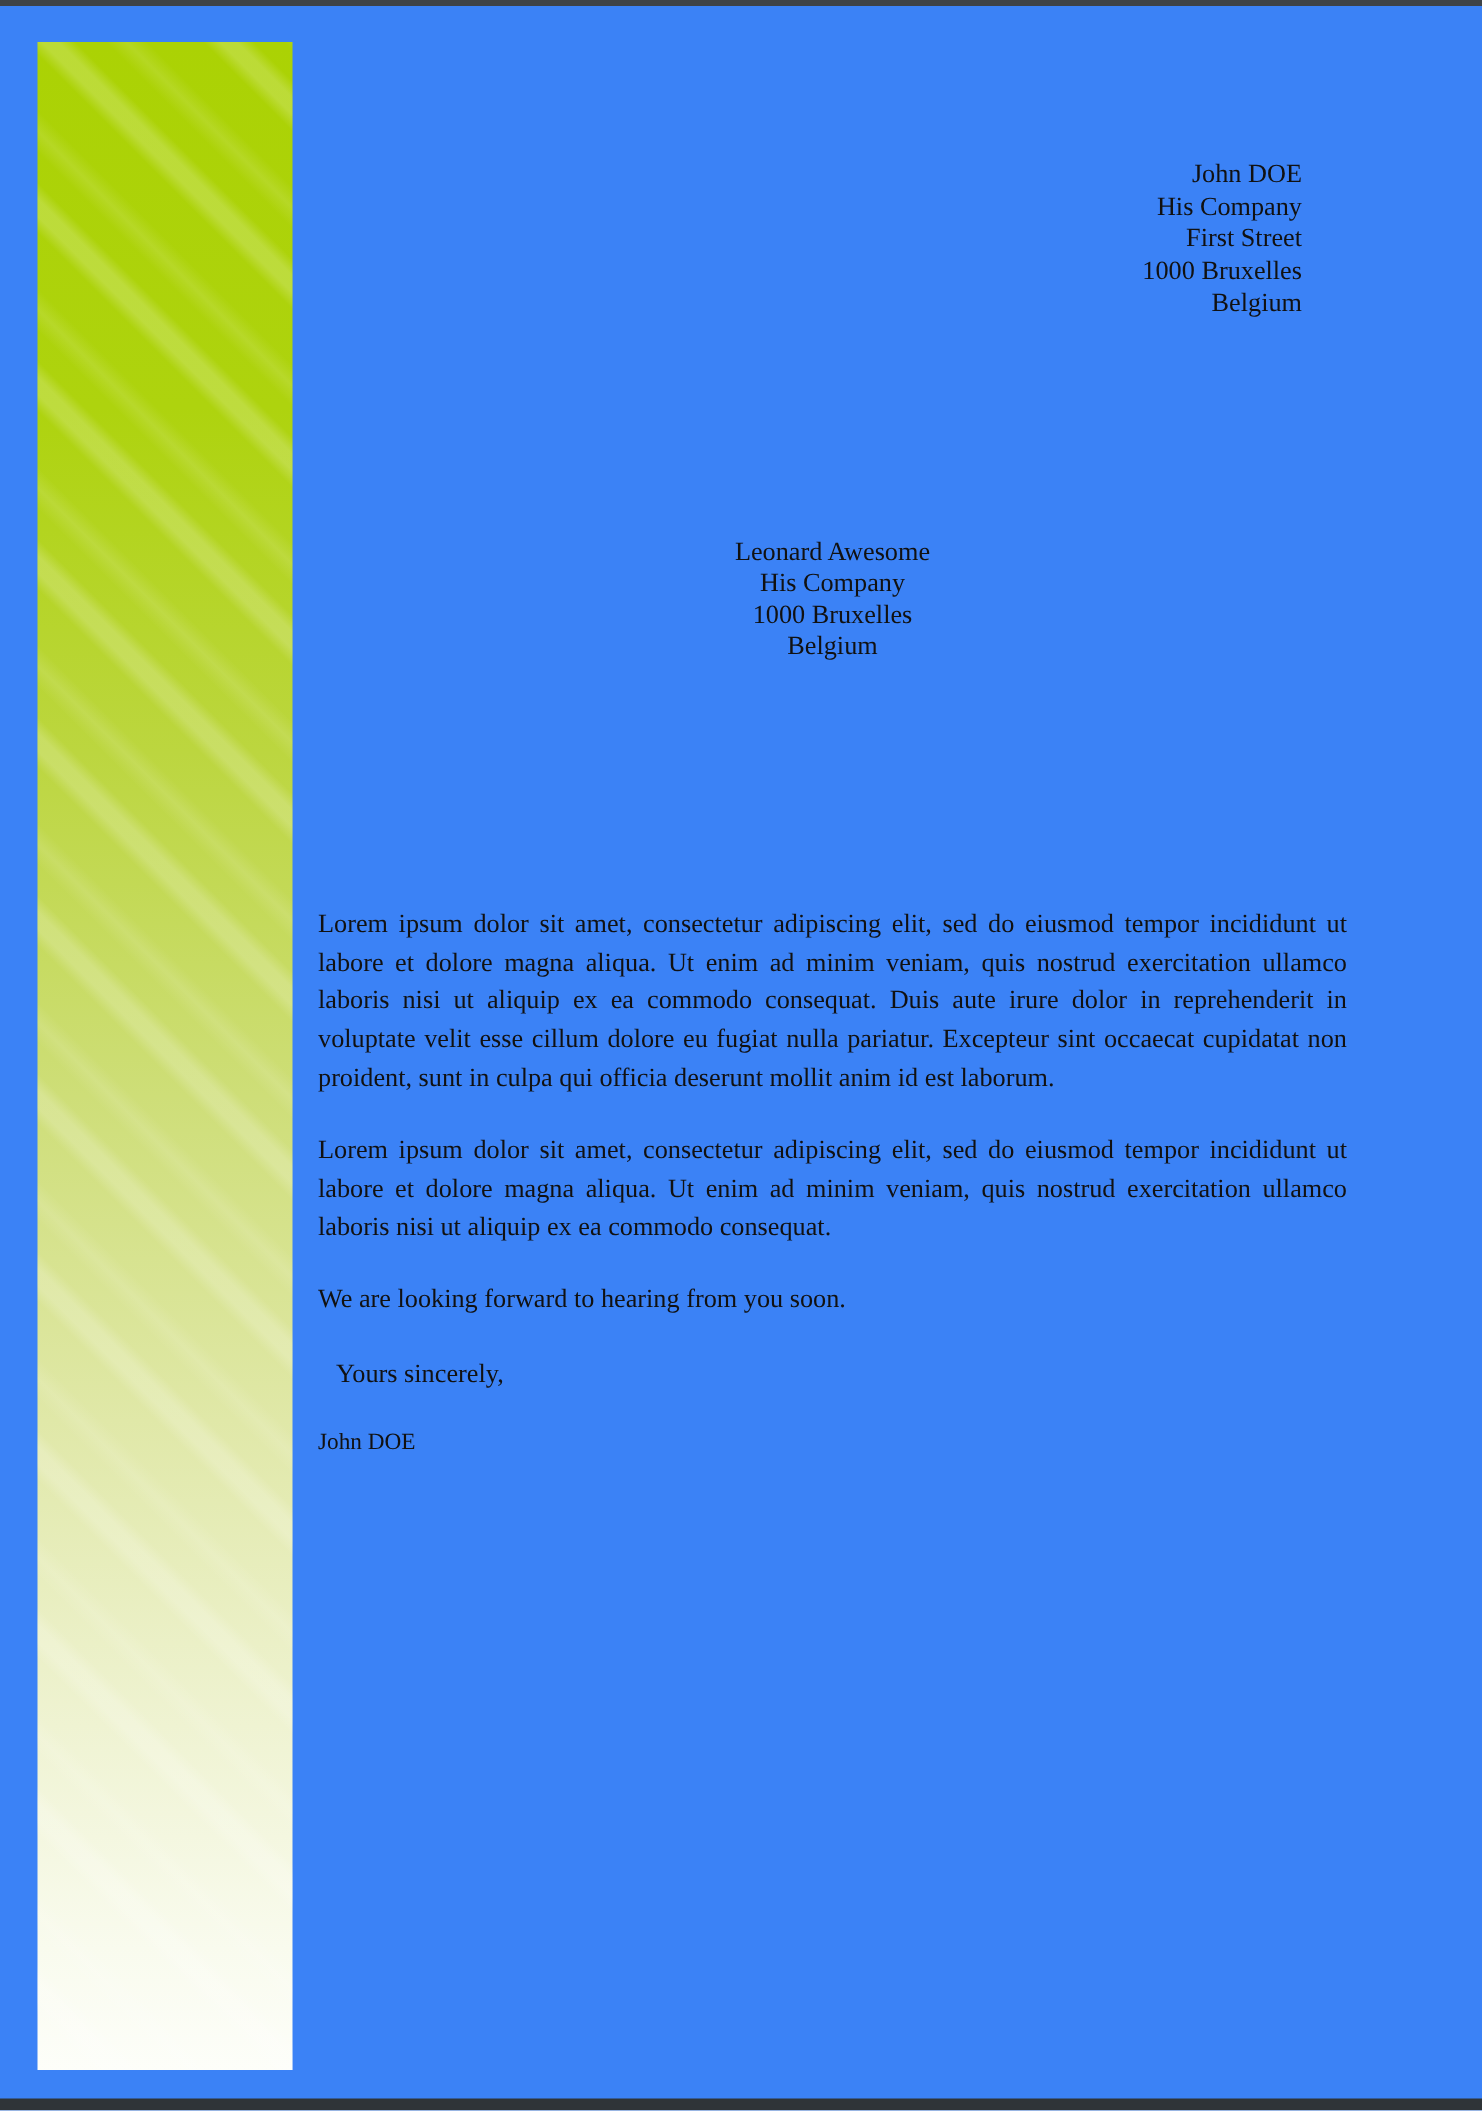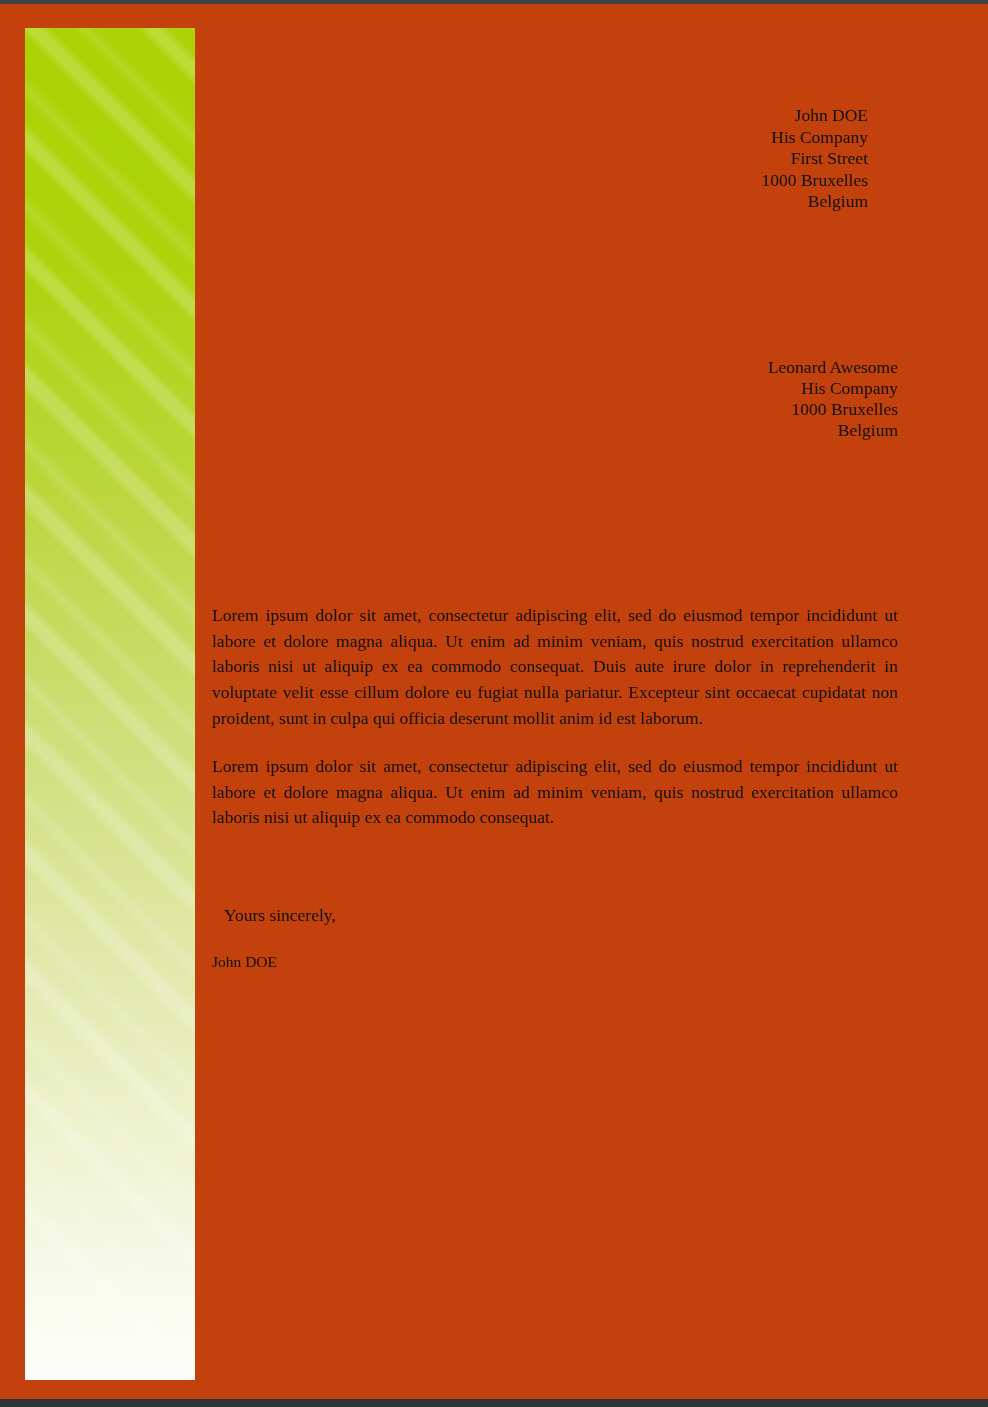--- a/index.html
+++ b/index.html
@@ -4,21 +4,21 @@
 <style>
   html, body {
     margin: 0;
     padding: 0;
     background: #ffffff;
   }
   .page {
     position: relative;
     width: 988px;
     height: 1407px;
-    background: #c2410c;
+    background: #3b82f6;
     overflow: hidden;
     font-family: "Liberation Serif", "DejaVu Serif", serif;
     color: #111111;
   }
   .border-top {
     position: absolute;
     top: 0; left: 0;
     width: 100%;
     height: 4px;
     background: #3e4347;
@@ -71,21 +71,21 @@
     top: 259px;
     left: 212px;
     width: 661px;
     text-align: right;
     line-height: 21.5px;
   }
   .recipient {
     top: 357px;
     left: 212px;
     width: 686px;
-    text-align: right;
+    text-align: center;
     line-height: 21px;
   }
   .salutation {
     top: 556px;
     left: 212px;
     width: 686px;
     line-height: 25.7px;
   }
   .para1 {
     top: 603px;
@@ -145,20 +145,21 @@
     <span class="addr-line">His Company</span>
     <span class="addr-line">1000 Bruxelles</span>
     <span class="addr-line">Belgium</span>
   </div>
 
 
   <div class="block para1">Lorem ipsum dolor sit amet, consectetur adipiscing elit, sed do eiusmod tempor incididunt ut labore et dolore magna aliqua. Ut enim ad minim veniam, quis nostrud exercitation ullamco laboris nisi ut aliquip ex ea commodo consequat. Duis aute irure dolor in reprehenderit in voluptate velit esse cillum dolore eu fugiat nulla pariatur. Excepteur sint occaecat cupidatat non proident, sunt in culpa qui officia deserunt mollit anim id est laborum.</div>
 
   <div class="block para2">Lorem ipsum dolor sit amet, consectetur adipiscing elit, sed do eiusmod tempor incididunt ut labore et dolore magna aliqua. Ut enim ad minim veniam, quis nostrud exercitation ullamco laboris nisi ut aliquip ex ea commodo consequat.</div>
 
+  <div class="block closing">We are looking forward to hearing from you soon.</div>
 
   <div class="block valediction">Yours sincerely,</div>
 
   <div class="block signature">John DOE</div>
 
   <div class="border-bottom"></div>
 
 </div>
 
 </body></html>

